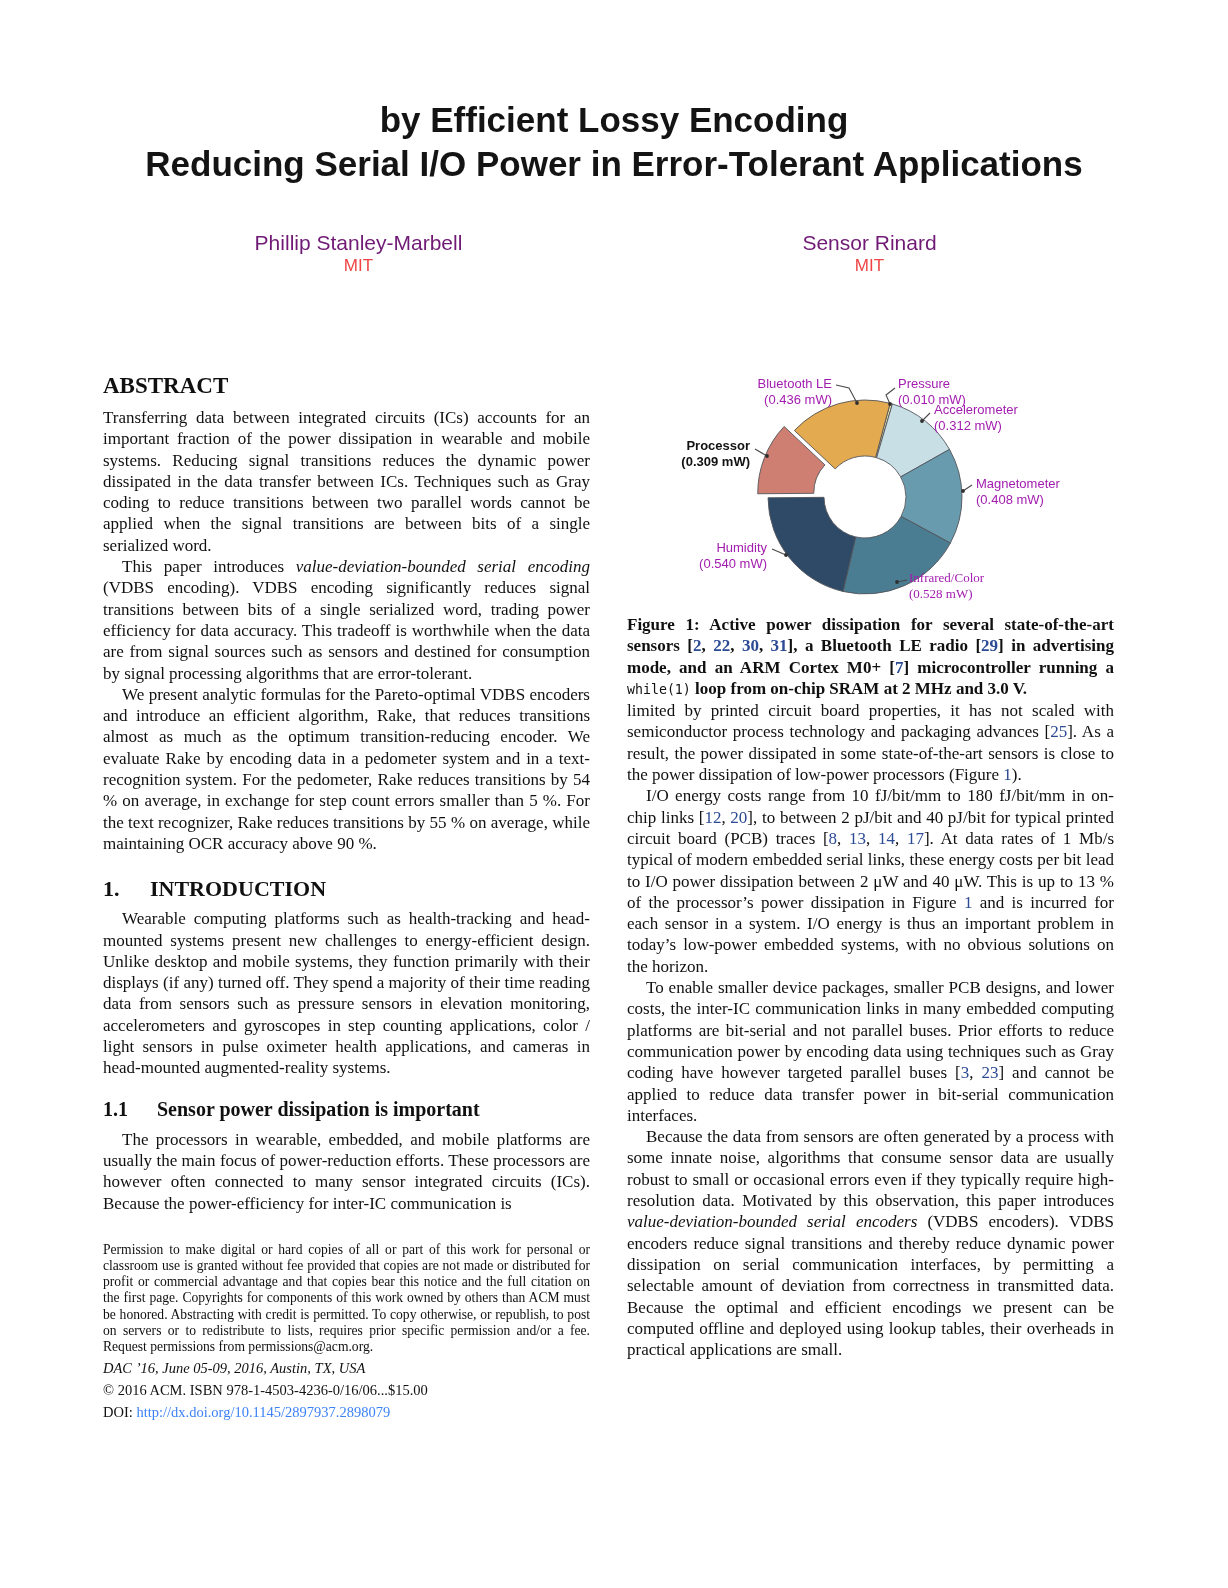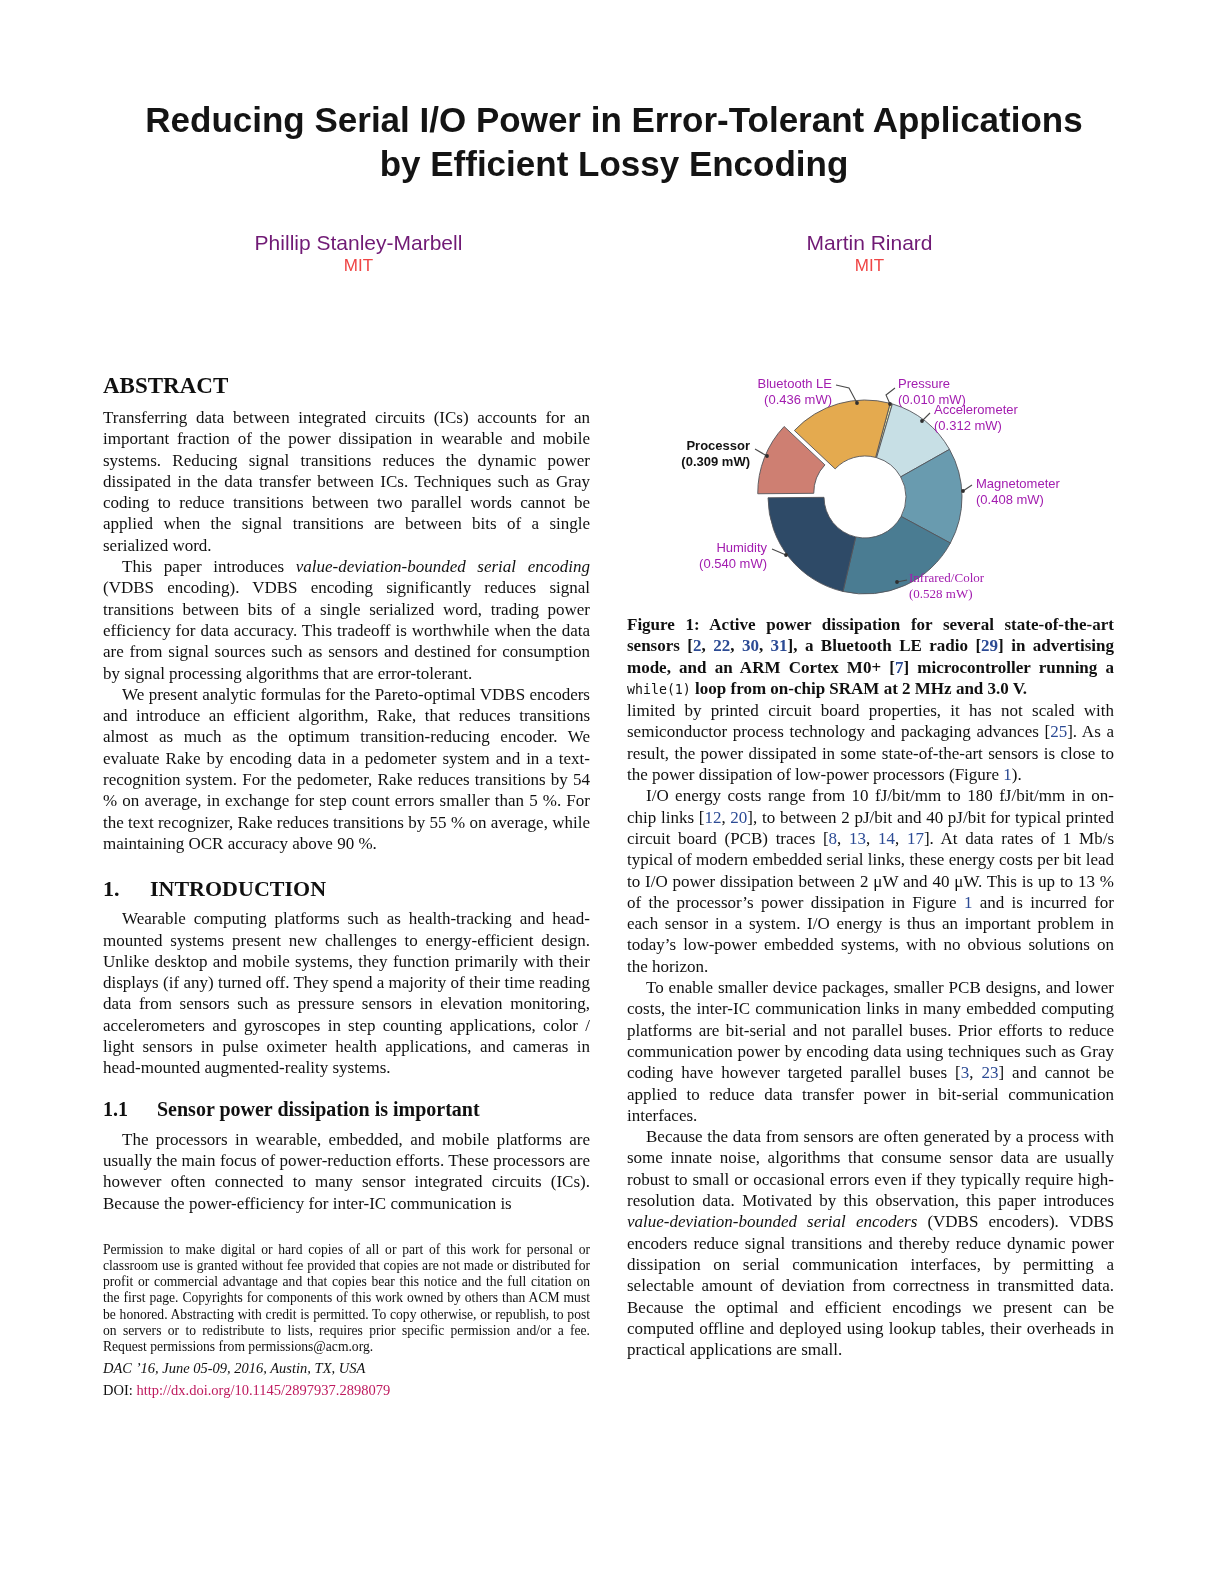--- a/index.html
+++ b/index.html
@@ -60,21 +60,21 @@
   h3.subsec{
     margin:18px 0 8px 0;
     font-size:20px;
     line-height:24px;
     font-weight:bold;
   }
   h3.subsec .num{display:inline-block;min-width:54px;}
   
   .seg-i{font-style:italic;}
   .seg-c{color:#2b4a94;}
-  .seg-l{color:#be185d;}
+  .seg-l{color:#3b82f6;}
   .seg-m{font-family:"DejaVu Sans Mono", monospace;font-size:0.78em;font-weight:normal;}
   
   .footnote{margin-top:28px;}
   .footnote p{
     margin:0;
     font-size:13.6px;
     line-height:16.2px;
     text-align:justify;
   }
   .footnote p.fn-conf{
@@ -116,31 +116,31 @@
   }
   figcaption .seg-c{color:#2b4a94;}
   .right-first{margin-top:14px;}
 </style>
 </head>
 <body>
 
 <div class="page">
 
   <div class="title">
+    <div>by Efficient Lossy Encoding</div>
     <div>Reducing Serial I/O Power in Error-Tolerant Applications</div>
-    <div>by Efficient Lossy Encoding</div>
   </div>
 
   <div class="authors">
     <div class="author">
       <div class="name">Phillip Stanley-Marbell</div>
       <div class="affil">MIT</div>
     </div>
     <div class="author">
-      <div class="name">Martin Rinard</div>
+      <div class="name">Sensor Rinard</div>
       <div class="affil">MIT</div>
     </div>
   </div>
 
   <div class="columns">
 
     <div class="col">
       <h2 class="abstract-h">ABSTRACT</h2>
       <p class="body"><span>Transferring data between integrated circuits (ICs) accounts for an important fraction of the power dissipation in wearable and mobile systems.  Reducing signal transitions reduces the dynamic power dissipated in the data transfer between ICs.  Techniques such as Gray coding to reduce transitions between two parallel words cannot be applied when the signal transitions are between bits of a single serialized word.</span></p>
       <p class="body indent"><span>This paper introduces </span><span class="seg-i">value-deviation-bounded serial encoding</span><span> (VDBS encoding).  VDBS encoding significantly reduces signal transitions between bits of a single serialized word, trading power efficiency for data accuracy.  This tradeoff is worthwhile when the data are from signal sources such as sensors and destined for consumption by signal processing algorithms that are error-tolerant.</span></p>
@@ -152,20 +152,21 @@
       <p class="body indent"><span>Wearable computing platforms such as health-tracking and head-mounted systems present new challenges to energy-efficient design.  Unlike desktop and mobile systems, they function primarily with their displays (if any) turned off. They spend a majority of their time reading data from sensors such as pressure sensors in elevation monitoring, accelerometers and gyroscopes in step counting applications, color / light sensors in pulse oximeter health applications, and cameras in head-mounted augmented-reality systems.</span></p>
 
       <h3 class="subsec">
         <span class="num">1.1</span><span>Sensor power dissipation is important</span>
       </h3>
       <p class="body indent"><span>The processors in wearable, embedded, and mobile platforms are usually the main focus of power-reduction efforts.  These processors are however often connected to many sensor integrated circuits (ICs). Because the power-efficiency for inter-IC communication is</span></p>
 
       <div class="footnote">
         <p><span>Permission to make digital or hard copies of all or part of this work for personal or classroom use is granted without fee provided that copies are not made or distributed for profit or commercial advantage and that copies bear this notice and the full citation on the first page.  Copyrights for components of this work owned by others than ACM must be honored. Abstracting with credit is permitted. To copy otherwise, or republish, to post on servers or to redistribute to lists, requires prior specific permission and/or a fee. Request permissions from permissions@acm.org.</span></p>
         <p class="fn-conf">DAC ’16, June 05-09, 2016, Austin, TX, USA</p>
+        <p class="fn-copy">© 2016 ACM. ISBN 978-1-4503-4236-0/16/06...$15.00</p>
         <p class="fn-doi"><span>DOI: </span><span class="seg-l">http://dx.doi.org/10.1145/2897937.2898079</span></p>
       </div>
     </div>
 
     <div class="col">
       <figure>
         <div class="chart" id="chart">
             <svg width="487" height="232" viewBox="0 0 487 232">
               <path d="M263.11 31.31 A97 97 0 0 1 265.41 31.95 L249.59 85.67 A41 41 0 0 0 248.61 85.40 Z" fill="#e9e3a5" stroke="#53555a" stroke-width="0.9"></path>
               <path d="M265.41 31.95 A97 97 0 0 1 322.49 77.36 L273.71 104.86 A41 41 0 0 0 249.59 85.67 Z" fill="#c7dfe5" stroke="#53555a" stroke-width="0.9"></path>

